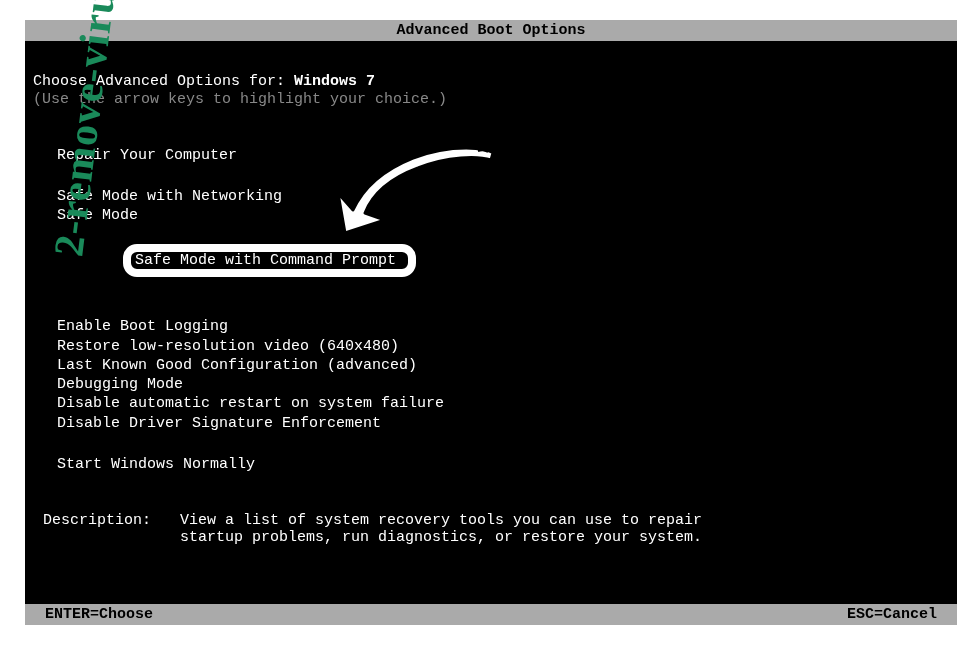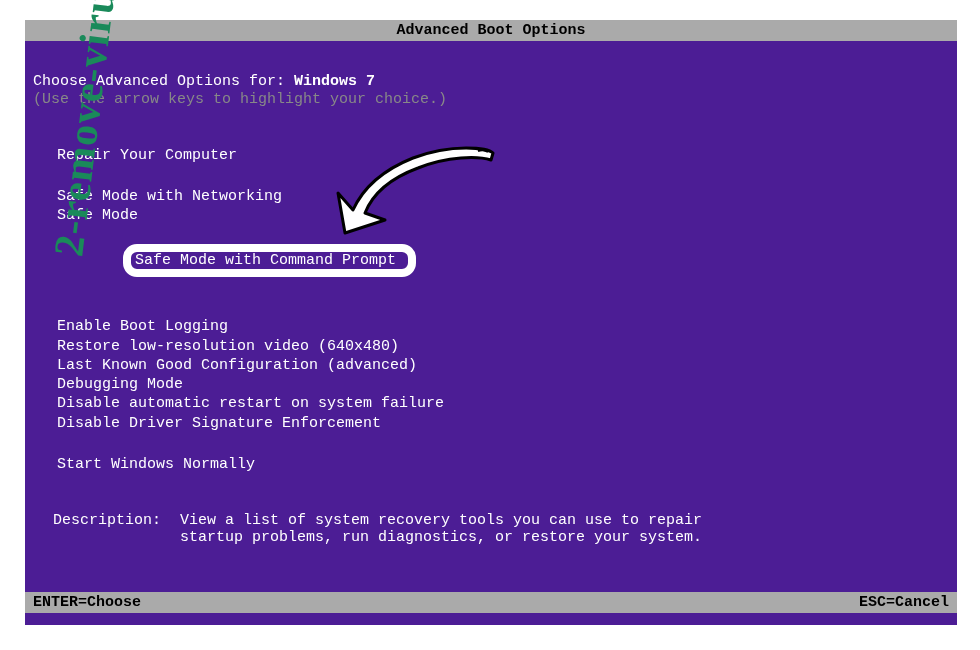--- a/index.html
+++ b/index.html
@@ -14,21 +14,21 @@
       font-family: 'Courier New', Consolas, monospace;
       position: relative;
       overflow: hidden;
     }
     .screen {
       position: absolute;
       left: 25px;
       top: 20px;
       width: 932px;
       height: 605px;
-      background: #4c1d95;
+      background: #000000;
       color: #fff;
       font-size: 15px;
       line-height: 1.15;
     }
     .title-bar {
       background: #aaa;
       color: #000;
       text-align: center;
       padding: 2px 0;
       font-weight: bold;
@@ -64,37 +64,36 @@
       margin-left: -6px;
     }
     .description-block {
       margin-top: 38px;
       padding-left: 10px;
     }
     .desc-label {
       display: inline-block;
       vertical-align: top;
       width: 128px;
-      text-align: center;
     }
     .desc-text {
       display: inline-block;
       vertical-align: top;
       width: 560px;
     }
     .footer-bar {
       position: absolute;
       left: 0;
       right: 0;
-      bottom: 12px;
+      bottom: 0;
       background: #aaa;
       color: #000;
       display: flex;
       justify-content: space-between;
-      padding: 2px 8px;
+      padding: 2px 20px;
       font-weight: bold;
     }
     .arrow-svg {
       position: absolute;
       left: 333px;
       top: 138px;
       width: 165px;
       height: 100px;
       pointer-events: none;
     }

